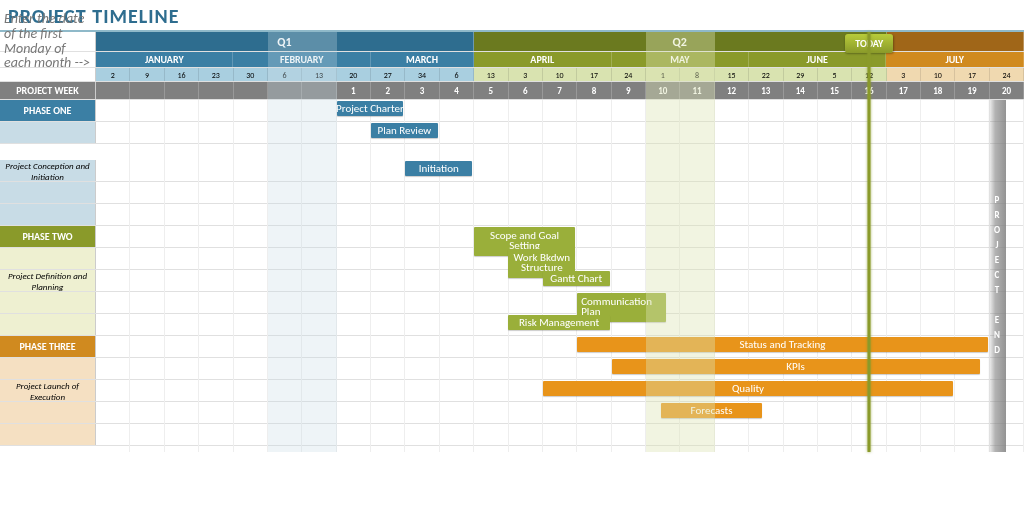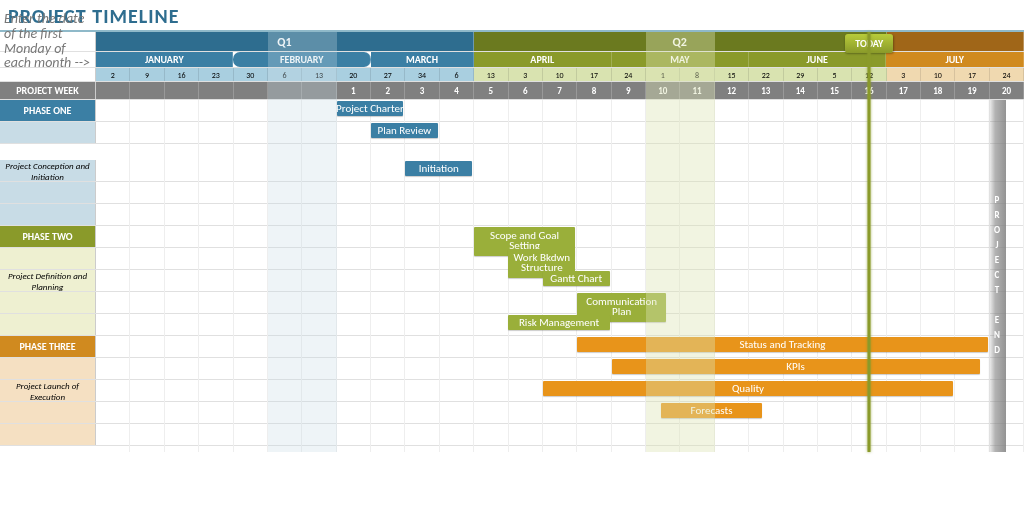--- a/index.html
+++ b/index.html
@@ -60,21 +60,21 @@
         <div class="q-seg" style="flex: 0 0 378.074px; background: rgb(46, 109, 143);">Q1</div>
         <div class="q-seg" style="flex: 0 0 412.444px; background: rgb(107, 122, 31);">Q2</div>
         <div class="q-seg" style="flex: 0 0 137.481px; background: rgb(160, 102, 24);"></div>
       </div>
   </div>
 
   <div class="row m-row">
     <div class="sidecol"></div>
     <div class="gridarea" id="m-area">
         <div class="m-seg" style="flex: 0 0 137.481px; background: rgb(59, 127, 164);">JANUARY</div>
-        <div class="m-seg" style="flex: 0 0 137.481px; background: rgb(59, 127, 164); border-radius: 7px;">FEBRUARY</div>
+        <div class="m-seg" style="flex: 0 0 137.481px; background: rgb(59, 127, 164);">FEBRUARY</div>
         <div class="m-seg" style="flex: 0 0 103.111px; background: rgb(59, 127, 164);">MARCH</div>
         <div class="m-seg" style="flex: 0 0 137.481px; background: rgb(138, 154, 42);">APRIL</div>
         <div class="m-seg" style="flex: 0 0 137.481px; background: rgb(138, 154, 42);">MAY</div>
         <div class="m-seg" style="flex: 0 0 137.481px; background: rgb(138, 154, 42);">JUNE</div>
         <div class="m-seg" style="flex: 0 0 137.481px; background: rgb(208, 138, 31);">JULY</div>
       </div>
   </div>
 
   <div class="row d-row">
     <div class="sidecol"></div>
@@ -212,21 +212,21 @@
       </div>
       <div class="row" style="height: 22px;">
         <div class="sidecol ph2-body">Project Definition and Planning</div>
         <div class="gridarea" style="position: relative;">
           <div class="bar green" style="left: 446.815px; width: 66.7407px;">Gantt Chart</div>
         </div>
       </div>
       <div class="row" style="height: 22px;">
         <div class="sidecol ph2-body"></div>
         <div class="gridarea" style="position: relative;">
-          <div class="bar green" style="left: 481.185px; width: 89px; height: 28.6px; line-height: 10px; white-space: normal; text-align: center;">Communication Plan</div>
+          <div class="bar green" style="left: 481.185px; width: 89px; height: 28.6px; line-height: 10px; white-space: normal; text-align: left;">Communication Plan</div>
         </div>
       </div>
       <div class="row" style="height: 22px;">
         <div class="sidecol ph2-body"></div>
         <div class="gridarea" style="position: relative;">
           <div class="bar green" style="left: 412.444px; width: 101.111px;">Risk Management</div>
         </div>
       </div>
       <div class="row" style="height: 22px;">
         <div class="sidecol phase-hdr ph3">PHASE THREE</div>

